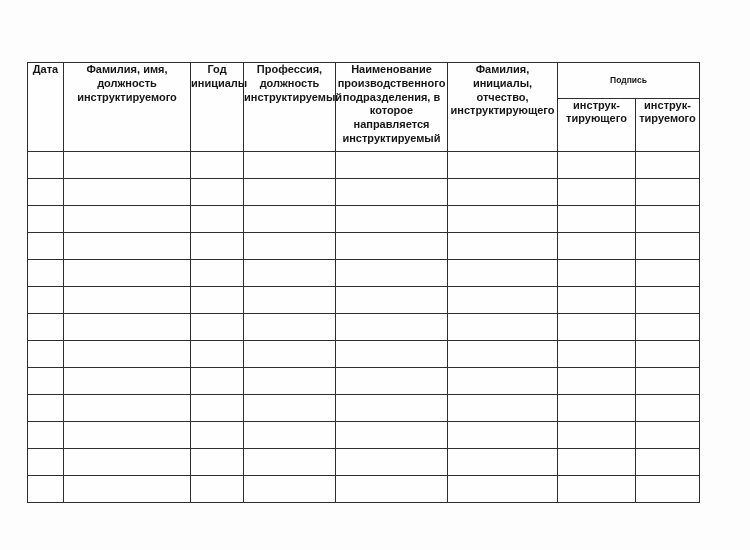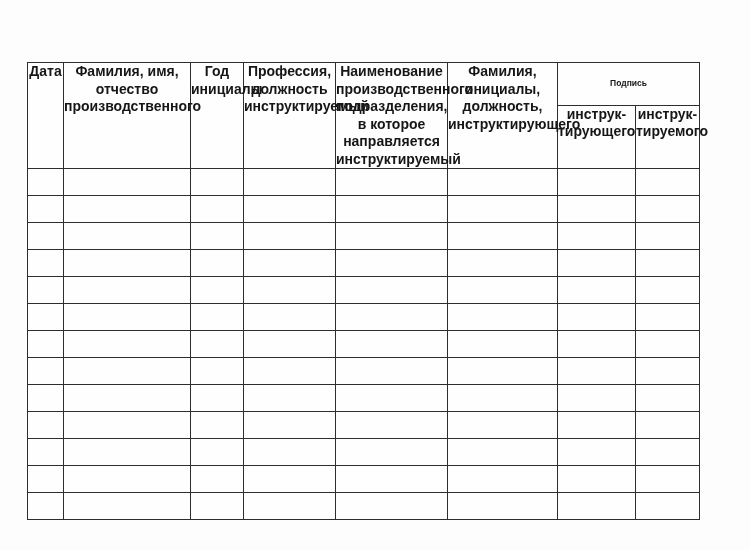--- a/index.html
+++ b/index.html
@@ -18,21 +18,21 @@
     border-collapse: collapse;
     table-layout: fixed;
   }
   table.journal th, table.journal td {
     border: 1px solid #2e2e2e;
     padding: 0;
     background: #fefefe;
   }
   thead th {
     font-weight: bold;
-    font-size: 14px;
+    font-size: 11px;
     line-height: 1.25;
     color: #161616;
     text-align: center;
     vertical-align: top;
     padding: 4px 2px 0 2px;
   }
   thead th.group-header {
     vertical-align: middle;
     padding: 12px 1px;
     height: 13px;
@@ -53,25 +53,25 @@
       <col style="width:53px">
       <col style="width:92px">
       <col style="width:112px">
       <col style="width:110px">
       <col style="width:78px">
       <col style="width:64px">
     </colgroup>
     <thead>
       <tr>
         <th rowspan="2">Дата</th>
-        <th rowspan="2">Фамилия, имя, отчество производственного</th>
+        <th rowspan="2">Фамилия, имя, должность инструктируемого</th>
         <th rowspan="2">Год инициалы</th>
         <th rowspan="2">Профессия, должность инструктируемый</th>
         <th rowspan="2">Наименование производственного подразделения, в которое направляется инструктируемый</th>
-        <th rowspan="2">Фамилия, инициалы, должность, инструктирующего</th>
+        <th rowspan="2">Фамилия, инициалы, отчество, инструктирующего</th>
         <th colspan="2" class="group-header">Подпись</th>
       </tr>
       <tr class="sub-row">
         <th>инструк-тирующего</th>
         <th>инструк-тируемого</th>
       </tr>
     </thead>
     <tbody>
         <tr>
           <td></td>

